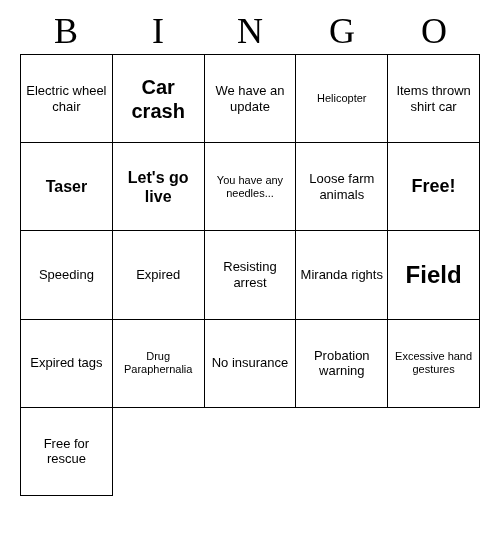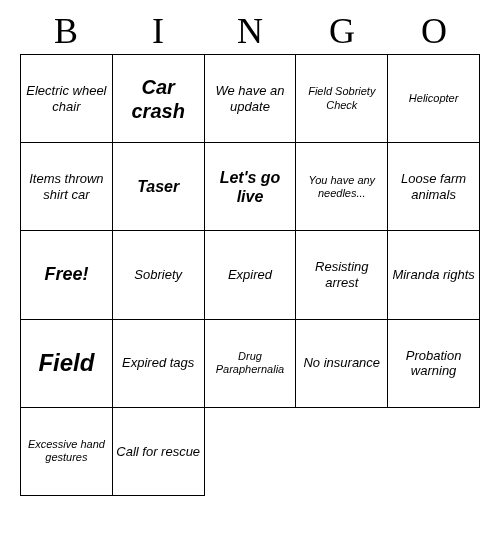--- a/index.html
+++ b/index.html
@@ -35,21 +35,20 @@
     }
 
     .bingo-grid {
       display: grid;
       grid-template-columns: repeat(5, 1fr);
       grid-template-rows: repeat(5, 1fr);
       width: 460px;
       height: 442px;
       border-left: 1.5px solid #000;
       border-top: 1.5px solid #000;
-      font-style: italic;
     }
 
     .bingo-cell {
       border-right: 1.5px solid #000;
       border-bottom: 1.5px solid #000;
       display: flex;
       align-items: center;
       justify-content: center;
       text-align: center;
       padding: 4px 3px;
@@ -89,32 +88,31 @@
     <div class="bingo-header-cell">I</div>
     <div class="bingo-header-cell">N</div>
     <div class="bingo-header-cell">G</div>
     <div class="bingo-header-cell">O</div>
   </div>
 
 <div class="bingo-grid">
 <div class="bingo-cell">Electric wheel chair</div>
     <div class="bingo-cell large-text">Car crash</div>
     <div class="bingo-cell">We have an update</div>
-    <div class="bingo-cell small-text">Field Sobriety Check</div>
     <div class="bingo-cell small-text">Helicopter</div>
     <div class="bingo-cell">Items thrown shirt car</div>
     <div class="bingo-cell medium-text">Taser</div>
     <div class="bingo-cell medium-text">Let's go live</div>
     <div class="bingo-cell small-text">You have any needles...</div>
     <div class="bingo-cell">Loose farm animals</div>
     <div class="bingo-cell free">Free!</div>
-    <div class="bingo-cell">Sobriety</div>
+    <div class="bingo-cell">Speeding</div>
     <div class="bingo-cell">Expired</div>
     <div class="bingo-cell">Resisting arrest</div>
     <div class="bingo-cell">Miranda rights</div>
     <div class="bingo-cell very-large">Field</div>
     <div class="bingo-cell">Expired tags</div>
     <div class="bingo-cell small-text">Drug Paraphernalia</div>
     <div class="bingo-cell">No insurance</div>
     <div class="bingo-cell">Probation warning</div>
     <div class="bingo-cell small-text">Excessive hand gestures</div>
-    <div class="bingo-cell">Call for rescue</div>
+    <div class="bingo-cell">Free for rescue</div>
   </div>
 
 </body></html>

